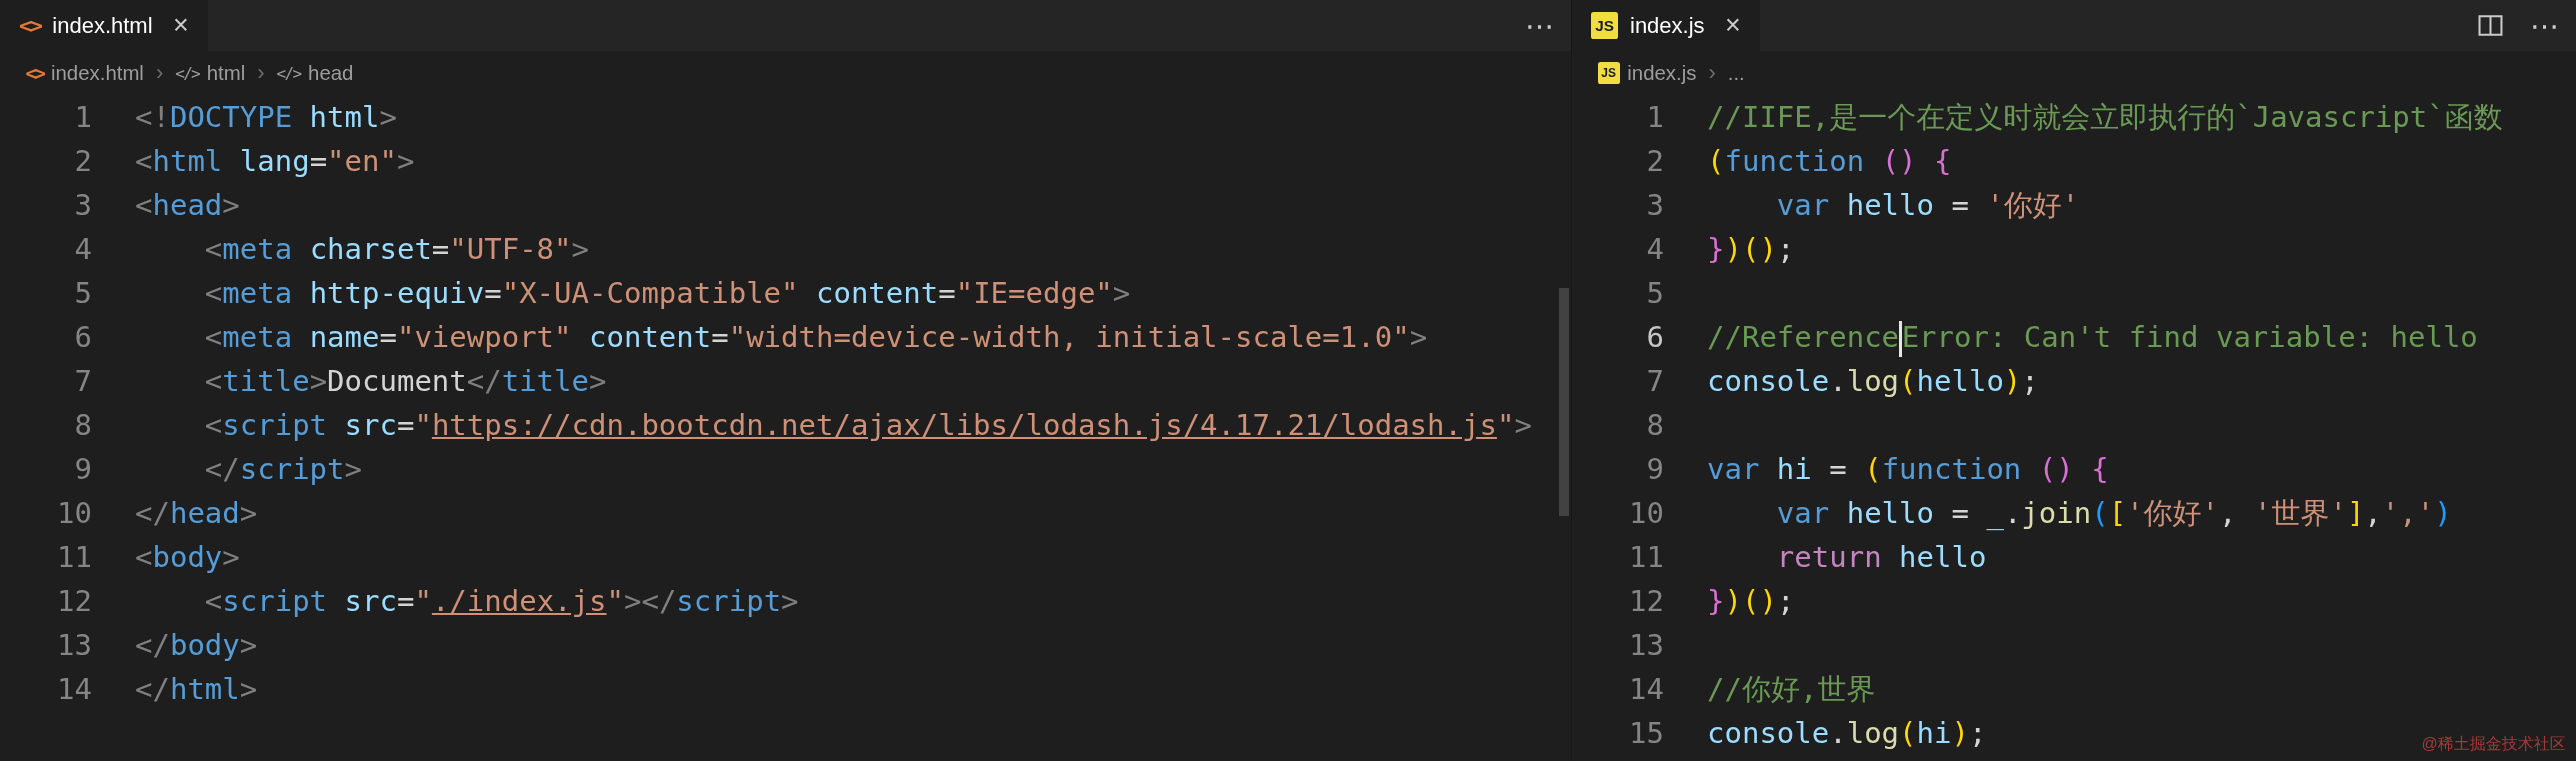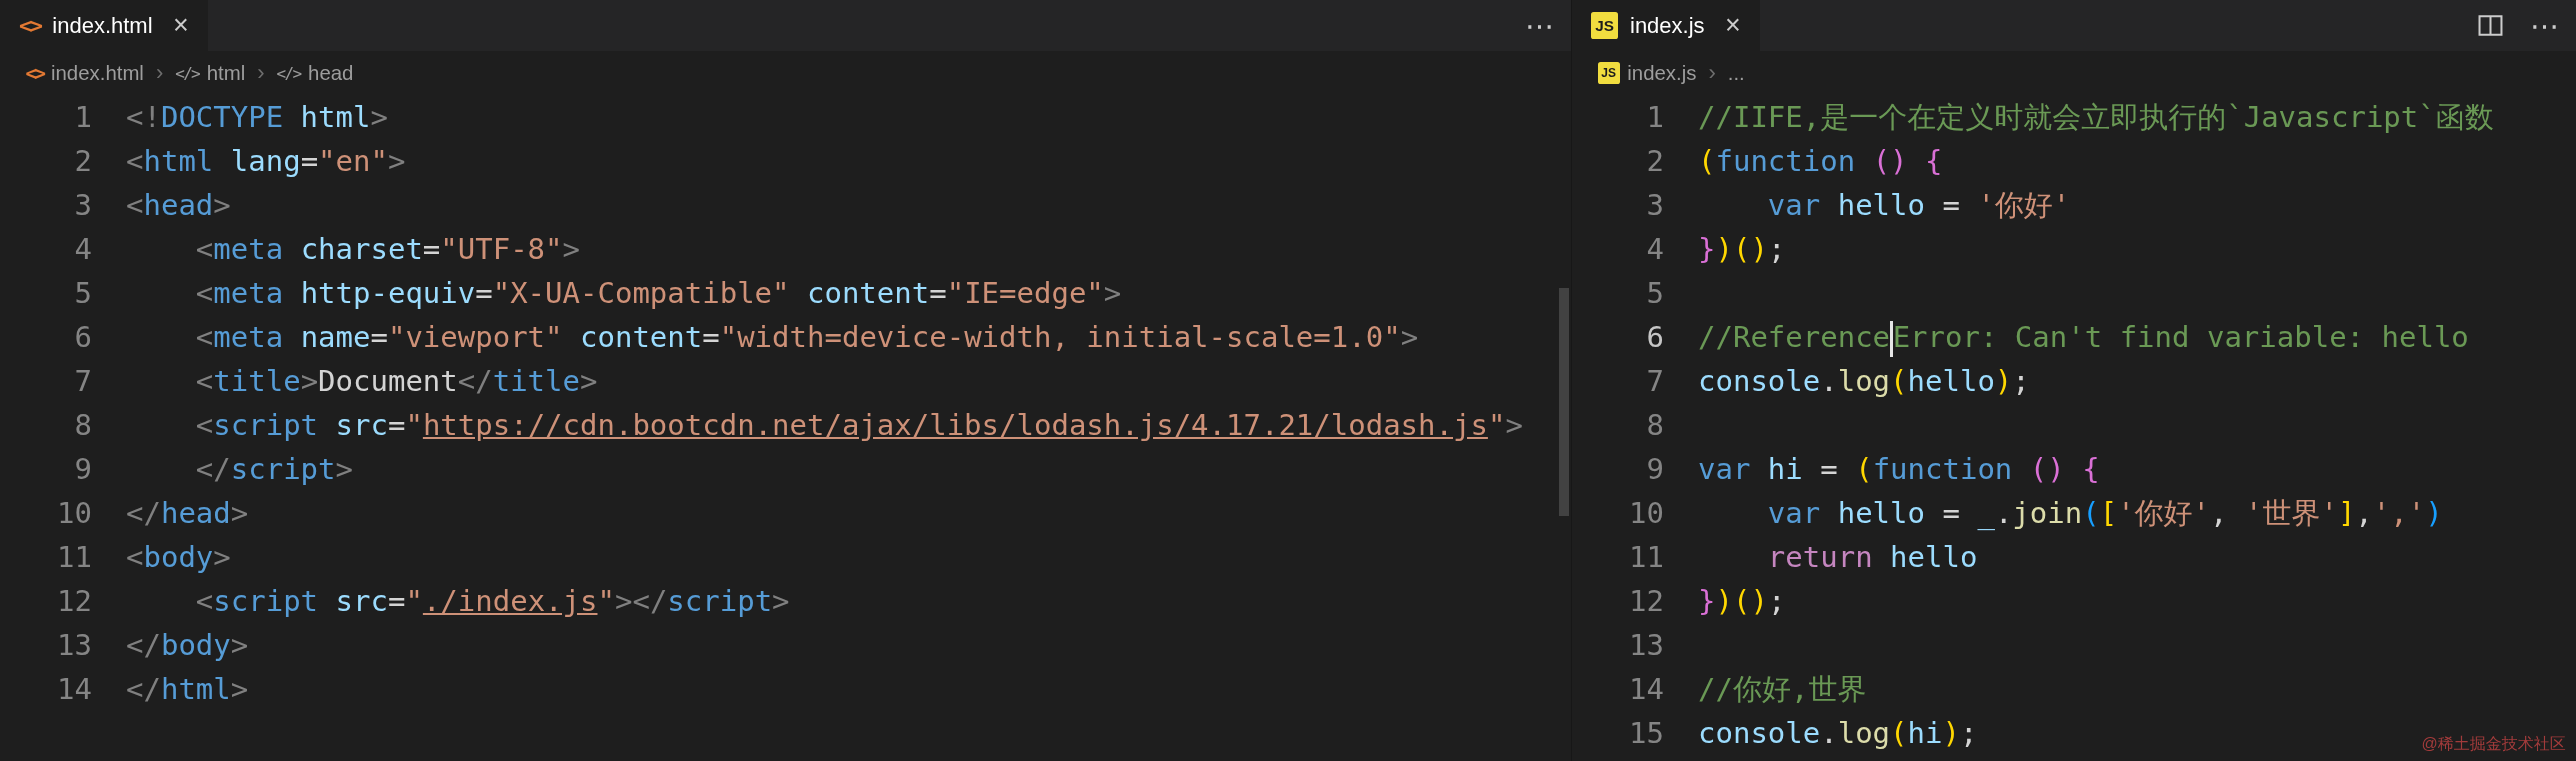--- a/index.html
+++ b/index.html
@@ -15,21 +15,21 @@
   .tab-close{color:#cccccc;font-size:27px;line-height:1;margin-left:8.5px;cursor:pointer;}
   .tab-actions{position:absolute;right:15.3px;top:0;height:51px;display:flex;align-items:center;gap:25.6px;color:#cccccc;}
   .more{font-size:29px;letter-spacing:1.7px;cursor:pointer;}
   .breadcrumbs{height:44px;display:flex;align-items:center;padding-left:25.6px;gap:12px;color:#9d9d9d;font-size:20.4px;}
   .crumb{display:inline-flex;align-items:center;gap:7.7px;cursor:pointer;white-space:nowrap;}
   .crumb-sep{color:#6e6e6e;font-size:22px;}
   .code{font-family:"DejaVu Sans Mono","Liberation Mono",monospace;font-size:29px;line-height:44px;white-space:pre;color:#d4d4d4;}
   .line-row{display:flex;height:44px;}
   .line-num{flex:none;width:92px;text-align:right;color:#858585;}
   .line-num.active{color:#c6c6c6;}
-  .line-content{margin-left:34px;}
+  .line-content{margin-left:43px;}
   .caret{display:inline-block;width:2.6px;height:36px;background:#e6e6e6;vertical-align:middle;}
   .js-badge{display:inline-flex;align-items:center;justify-content:center;width:27px;height:27px;background:#f1dd3f;color:#1c1c1c;font-weight:700;font-size:15.3px;border-radius:2.6px;flex:none;font-family:"Liberation Sans",sans-serif;}
   .breadcrumbs .js-badge{width:22px;height:22px;font-size:12px;}
   .html-glyph{color:#e37933;font-weight:700;font-size:22px;font-family:"DejaVu Sans Mono",monospace;letter-spacing:-2.6px;flex:none;}
   .breadcrumbs .html-glyph{font-size:19px;}
   .sym-glyph{color:#9a9a9a;font-size:16px;font-family:"DejaVu Sans Mono",monospace;letter-spacing:-1.7px;flex:none;}
   .scrollbar-thumb{position:absolute;right:1.7px;top:288px;width:10.2px;height:228px;background:rgba(121,121,121,0.4);}
   .watermark{position:absolute;right:10.2px;bottom:6.8px;font-size:16px;color:#a23b3b;font-family:"Liberation Sans",sans-serif;}
 </style>
 </head>

